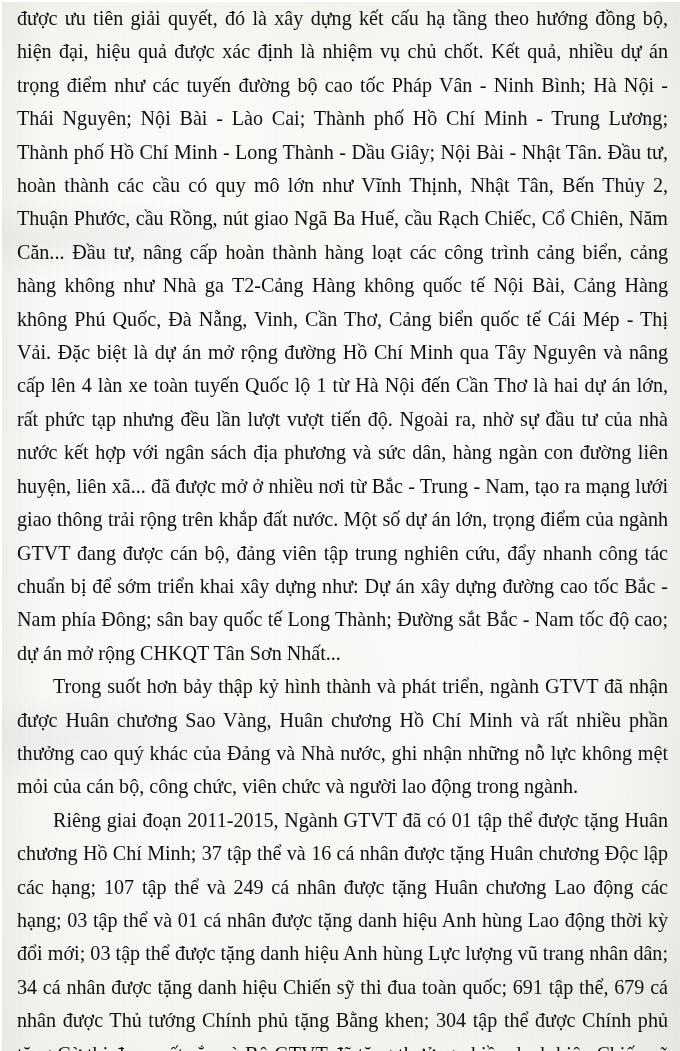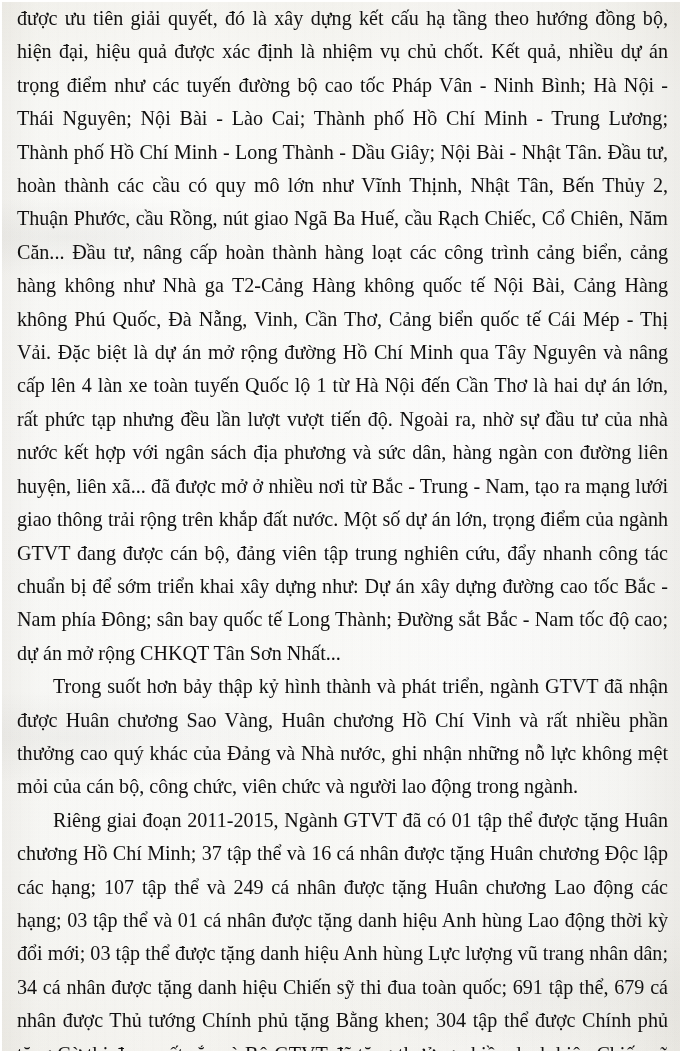--- a/index.html
+++ b/index.html
@@ -125,18 +125,18 @@
 
   <div class="grain"></div>
   <div class="smudge-a"></div>
   <div class="smudge-b"></div>
   <div class="smudge-c"></div>
 
   <div class="body-text">
 
     <p class="para cont">được ưu tiên giải quyết, đó là xây dựng kết cấu hạ tầng theo hướng đồng bộ, hiện đại, hiệu quả được xác định là nhiệm vụ chủ chốt. Kết quả, nhiều dự án trọng điểm như các tuyến đường bộ cao tốc Pháp Vân - Ninh Bình; Hà Nội - Thái Nguyên; Nội Bài - Lào Cai; Thành phố Hồ Chí Minh - Trung Lương; Thành phố Hồ Chí Minh - Long Thành - Dầu Giây; Nội Bài - Nhật Tân. Đầu tư, hoàn thành các cầu có quy mô lớn như Vĩnh Thịnh, Nhật Tân, Bến Thủy 2, Thuận Phước, cầu Rồng, nút giao Ngã Ba Huế, cầu Rạch Chiếc, Cổ Chiên, Năm Căn... Đầu tư, nâng cấp hoàn thành hàng loạt các công trình cảng biển, cảng hàng không như Nhà ga T2-Cảng Hàng không quốc tế Nội Bài, Cảng Hàng không Phú Quốc, Đà Nẵng, Vinh, Cần Thơ, Cảng biển quốc tế Cái Mép - Thị Vải. Đặc biệt là dự án mở rộng đường Hồ Chí Minh qua Tây Nguyên và nâng cấp lên 4 làn xe toàn tuyến Quốc lộ 1 từ Hà Nội đến Cần Thơ là hai dự án lớn, rất phức tạp nhưng đều lần lượt vượt tiến độ. Ngoài ra, nhờ sự đầu tư của nhà nước kết hợp với ngân sách địa phương và sức dân, hàng ngàn con đường liên huyện, liên xã... đã được mở ở nhiều nơi từ Bắc - Trung - Nam, tạo ra mạng lưới giao thông trải rộng trên khắp đất nước. Một số dự án lớn, trọng điểm của ngành GTVT đang được cán bộ, đảng viên tập trung nghiên cứu, đẩy nhanh công tác chuẩn bị để sớm triển khai xây dựng như: Dự án xây dựng đường cao tốc Bắc - Nam phía Đông; sân bay quốc tế Long Thành; Đường sắt Bắc - Nam tốc độ cao; dự án mở rộng CHKQT Tân Sơn Nhất...</p>
 
-    <p class="para gap-before">Trong suốt hơn bảy thập kỷ hình thành và phát triển, ngành GTVT đã nhận được Huân chương Sao Vàng, Huân chương Hồ Chí Vinh và rất nhiều phần thưởng cao quý khác của Đảng và Nhà nước, ghi nhận những nỗ lực không mệt mỏi của cán bộ, công chức, viên chức và người lao động trong ngành.</p>
+    <p class="para gap-before">Trong suốt hơn bảy thập kỷ hình thành và phát triển, ngành GTVT đã nhận được Huân chương Sao Vàng, Huân chương Hồ Chí Minh và rất nhiều phần thưởng cao quý khác của Đảng và Nhà nước, ghi nhận những nỗ lực không mệt mỏi của cán bộ, công chức, viên chức và người lao động trong ngành.</p>
 
     <p class="para gap-before">Riêng giai đoạn 2011-2015, Ngành GTVT đã có 01 tập thể được tặng Huân chương Hồ Chí Minh; 37 tập thể và 16 cá nhân được tặng Huân chương Độc lập các hạng; 107 tập thể và 249 cá nhân được tặng Huân chương Lao động các hạng; 03 tập thể và 01 cá nhân được tặng danh hiệu Anh hùng Lao động thời kỳ đổi mới; 03 tập thể được tặng danh hiệu Anh hùng Lực lượng vũ trang nhân dân; 34 cá nhân được tặng danh hiệu Chiến sỹ thi đua toàn quốc; 691 tập thể, 679 cá nhân được Thủ tướng Chính phủ tặng Bằng khen; 304 tập thể được Chính phủ tặng Cờ thi đua xuất sắc và Bộ GTVT đã tặng thưởng nhiều danh hiệu Chiến sỹ thi đua ngành Giao thông vận tải và Bằng khen cho các tập thể, cá nhân tiêu biểu.</p>
 
   </div>
 </div>
 
 </body></html>

